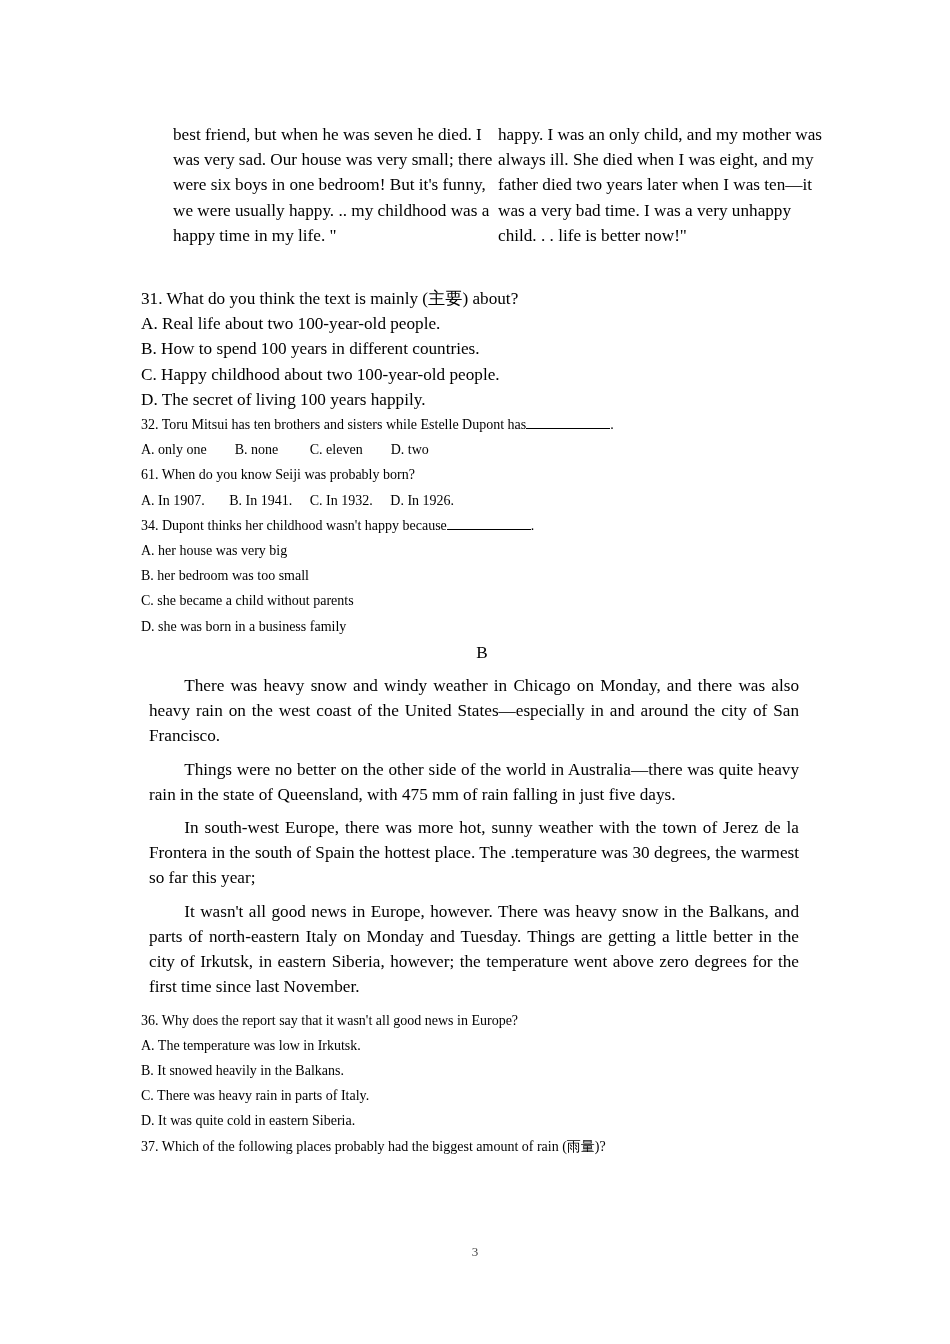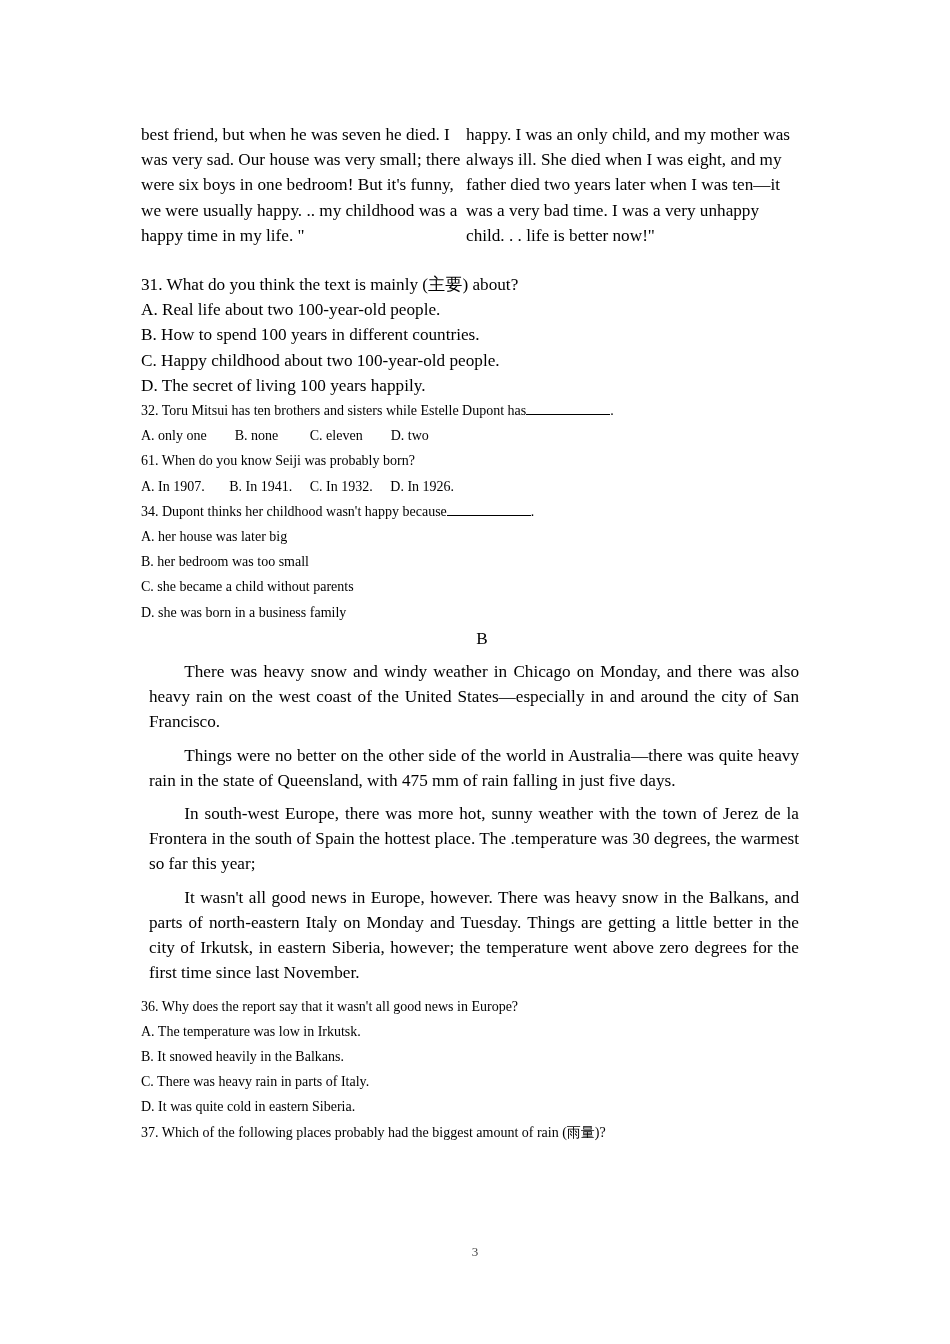--- a/index.html
+++ b/index.html
@@ -27,40 +27,40 @@
   .content {
     position: absolute;
     left: 141px;
     top: 122px;
     width: 682px;
   }
 
   
   .two-col {
     display: flex;
-    justify-content: flex-start;
+    justify-content: flex-end;
     align-items: flex-start;
     width: 682px;
   }
   .col {
     width: 325px;
     font-size: 17.2px;
     line-height: 25.2px;
     text-align: justify;
     text-justify: inter-word;
     hyphens: none;
   }
   .col-left { text-align: justify; }
   .col-right { text-align: justify; }
   .col p { margin: 0; }
   .col p:last-child { text-align: left; }
 
   
   .qblock {
-    margin-top: 24px;
+    margin-top: 38px;
     font-size: 17.2px;
     line-height: 25.2px;
   }
   .qline {
     white-space: pre-wrap;
     text-align: left;
   }
   .blank {
     display: inline-block;
     border-bottom: 1.3px solid #000;
@@ -140,21 +140,21 @@
       <div class="qline choice-row">A. only one        B. none         C. eleven        D. two</div>
     </div>
 
     <div class="qblock2">
       <div class="qline">61. When do you know Seiji was probably born?</div>
       <div class="qline choice-row">A. In 1907.       B. In 1941.     C. In 1932.     D. In 1926.</div>
     </div>
 
     <div class="qblock2">
       <div class="qline"><span>34. Dupont thinks her childhood wasn't happy because</span><span class="blank"></span><span>.</span></div>
-      <div class="qline">A. her house was later big</div>
+      <div class="qline">A. her house was very big</div>
       <div class="qline">B. her bedroom was too small</div>
       <div class="qline">C. she became a child without parents</div>
       <div class="qline">D. she was born in a business family</div>
     </div>
 
     <div class="section-letter">B</div>
 
     <div class="passage">
       <p>There was heavy snow and windy weather in Chicago on Monday, and there was also heavy rain on the west coast of the United States—especially in and around the city of San Francisco.</p>
       <p>Things were no better on the other side of the world in Australia—there was quite heavy rain in the state of Queensland, with 475 mm of rain falling in just five days.</p>

